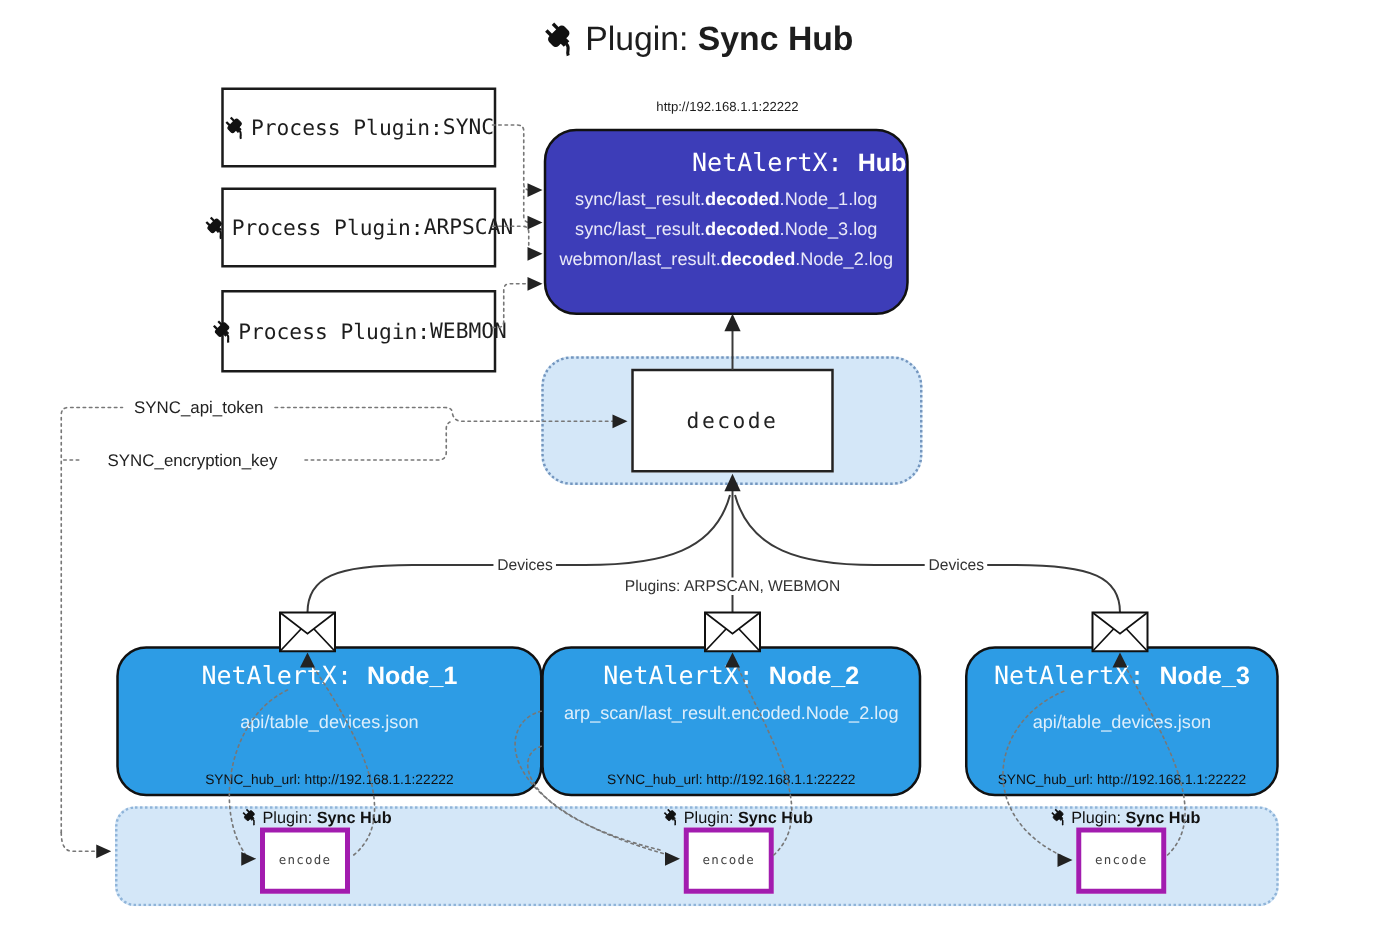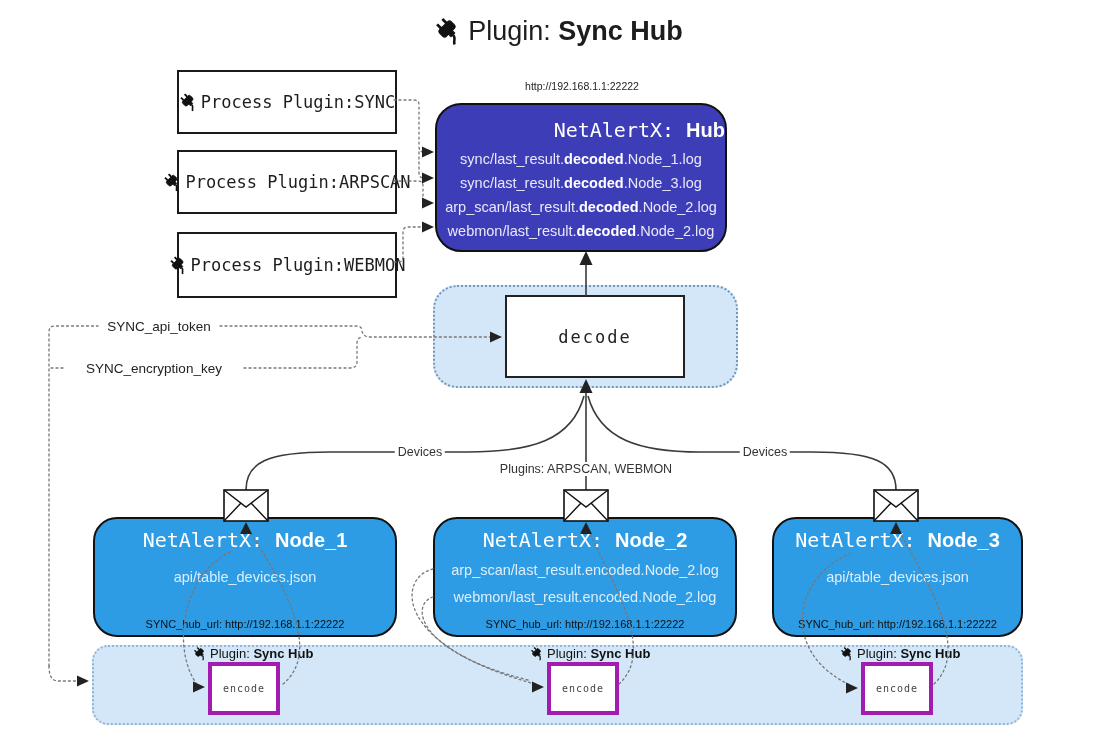--- a/index.html
+++ b/index.html
@@ -22,21 +22,21 @@
   .hub{top:103px;left:435px;width:292px;height:149px;background:#3D3DB8;border:2px solid #111;
        border-radius:26px;box-sizing:border-box;color:#fff;z-index:1;}
   .hub-title{margin-top:13px;text-align:right;font-family:"DejaVu Sans Mono",monospace;font-size:20px;}
   .hub-title .b,.node-title .b{font-family:"Liberation Sans",sans-serif;font-weight:bold;}
   .hub-lines{margin-top:5px;}
   .hub-line{height:24px;line-height:24px;text-align:center;font-size:14.5px;color:#e9e9f8;white-space:nowrap;}
   .hub-line .b{font-weight:bold;color:#fff;}
   
   .decode-wrap{top:285px;left:433px;width:305px;height:103px;background:#D4E7F8;
                border:2px dotted #7396BF;border-radius:24px;box-sizing:border-box;z-index:1;}
-  .decode-box{top:295px;left:505px;width:180px;height:83px;background:#fff;border:2px solid #222;
+  .decode-box{top:295px;left:505px;width:162px;height:83px;background:#fff;border:2px solid #222;
               box-sizing:border-box;display:flex;align-items:center;justify-content:center;
               font-family:"DejaVu Sans Mono",monospace;font-size:17px;letter-spacing:2px;color:#222;z-index:2;}
   
   .node{top:517px;height:120px;background:#2D9CE5;border:2px solid #111;border-radius:24px;
         box-sizing:border-box;color:#fff;z-index:1;}
   .node-title{margin-top:9px;text-align:center;font-family:"DejaVu Sans Mono",monospace;font-size:20px;white-space:nowrap;}
   .node-lines{margin-top:12px;}
   .node-lines.two{margin-top:5px;}
   .node-line{height:27px;line-height:27px;text-align:center;font-size:14.5px;color:#ddeefb;white-space:nowrap;}
   .node-url{position:absolute;bottom:5px;left:0;width:100%;text-align:center;font-size:11px;color:#111;}
@@ -102,40 +102,38 @@
         </svg><span>Process Plugin:</span></div>
     <div class="row">WEBMON</div>
   </div>
 
   <div class="abs hub-url">http://192.168.1.1:22222</div>
   <div class="abs hub">
     <div class="hub-title"><span>NetAlertX: </span><span class="b">Hub</span></div>
     <div class="hub-lines">
       <div class="hub-line"><span>sync/last_result.</span><span class="b">decoded</span><span>.Node_1.log</span></div>
       <div class="hub-line"><span>sync/last_result.</span><span class="b">decoded</span><span>.Node_3.log</span></div>
-      <div class="hub-line"><span>arp_scan/last_result.</span><span class="b">decoded</span><span>.Node_2.log</span></div>
       <div class="hub-line"><span>webmon/last_result.</span><span class="b">decoded</span><span>.Node_2.log</span></div>
     </div>
   </div>
 
   <div class="abs decode-wrap"></div>
   <div class="abs decode-box">decode</div>
 
-  <div class="abs node" style="left:93px;width:304px;">
+  <div class="abs node" style="left:93px;width:341px;">
     <div class="node-title"><span>NetAlertX: </span><span class="b">Node_1</span></div>
     <div class="node-lines">
         <div class="node-line">api/table_devices.json</div>
       </div>
     <div class="node-url">SYNC_hub_url: http://192.168.1.1:22222</div>
   </div>
   <div class="abs node" style="left:433px;width:304px;">
     <div class="node-title"><span>NetAlertX: </span><span class="b">Node_2</span></div>
     <div class="node-lines two">
       <div class="node-line">arp_scan/last_result.encoded.Node_2.log</div>
-      <div class="node-line">webmon/last_result.encoded.Node_2.log</div>
     </div>
     <div class="node-url">SYNC_hub_url: http://192.168.1.1:22222</div>
   </div>
   <div class="abs node" style="left:772px;width:251px;">
     <div class="node-title"><span>NetAlertX: </span><span class="b">Node_3</span></div>
     <div class="node-lines">
         <div class="node-line">api/table_devices.json</div>
       </div>
     <div class="node-url">SYNC_hub_url: http://192.168.1.1:22222</div>
   </div>

